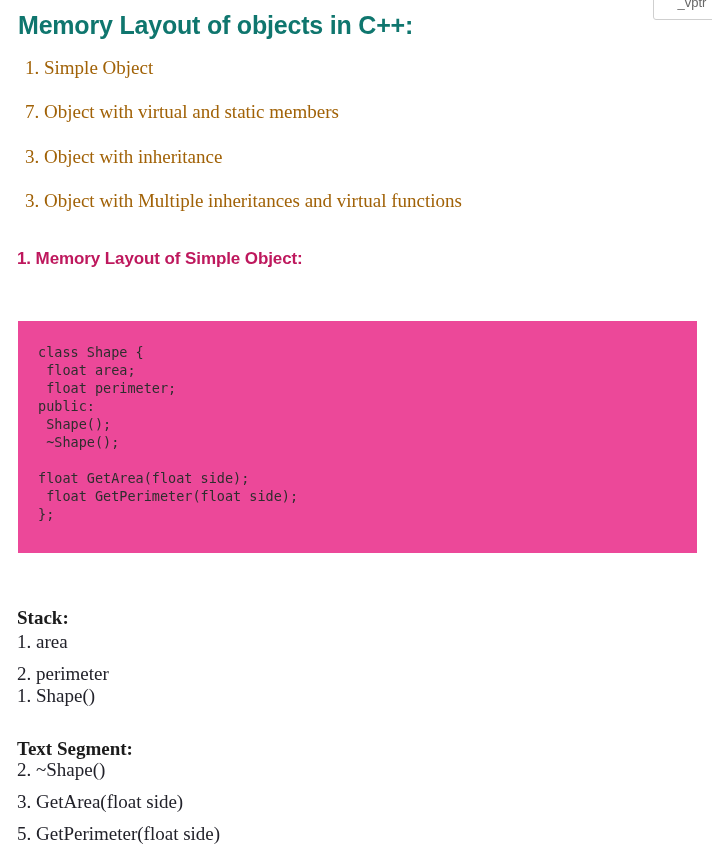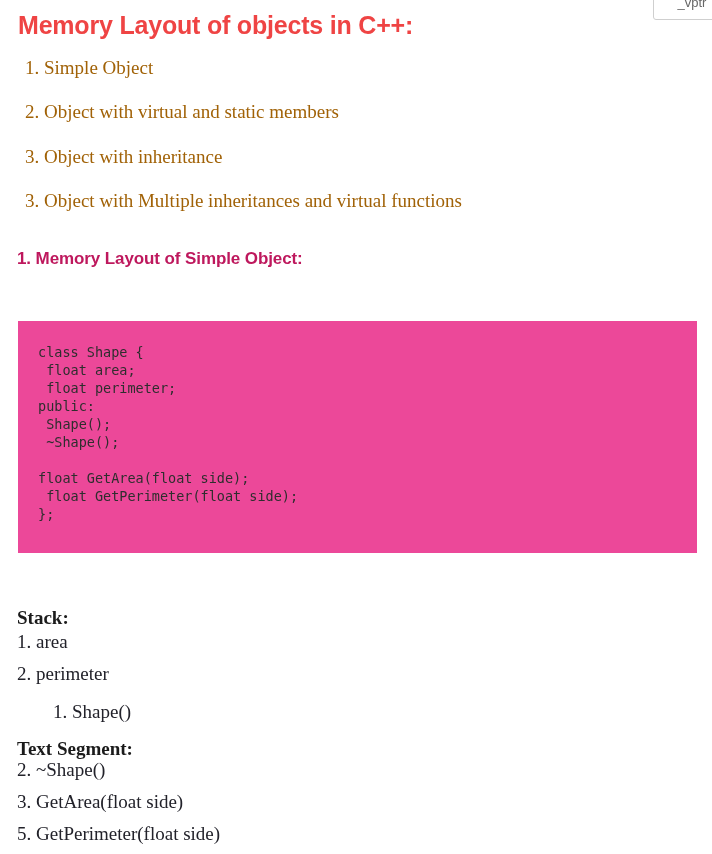--- a/index.html
+++ b/index.html
@@ -51,21 +51,21 @@
   .page-title {
     margin: 0;
     padding: 0;
     position: absolute;
     left: 18px;
     top: 10px;
     font-family: "Liberation Sans", "DejaVu Sans", sans-serif;
     font-weight: bold;
     font-size: 25px;
     letter-spacing: -0.2px;
-    color: #ef4444;
+    color: #0f766e;
     line-height: 1.2;
     white-space: nowrap;
   }
 
   .toc {
     position: absolute;
     left: 0;
     top: 56px;
     width: 712px;
   }
@@ -133,35 +133,35 @@
     position: absolute;
     left: 17px;
     font-size: 19px;
     line-height: 1.25;
     color: #22222a;
     white-space: nowrap;
   }
   .stack-0 { top: 630px; }
   .stack-1 { top: 662px; }
 
-  .text-0 { top: 700px; margin-left: 36px; }
+  .text-0 { top: 684px; }
   .text-1 { top: 758px; }
   .text-2 { top: 790px; }
   .text-3 { top: 822px; }
 </style>
 </head>
 <body>
 
 <div class="page">
 
   <h1 class="page-title">Memory Layout of objects in C++:</h1>
 
   <div class="toc">
     <div class="toc-item i0">1. Simple Object</div>
-    <div class="toc-item i1">2. Object with virtual and static members</div>
+    <div class="toc-item i1">7. Object with virtual and static members</div>
     <div class="toc-item i2">3. Object with inheritance</div>
     <div class="toc-item i3">3. Object with Multiple inheritances and virtual functions</div>
   </div>
 
   <h2 class="section-heading">1. Memory Layout of Simple Object:</h2>
 
   <div class="code-block">
     <pre>class Shape {
  float area;
  float perimeter;

